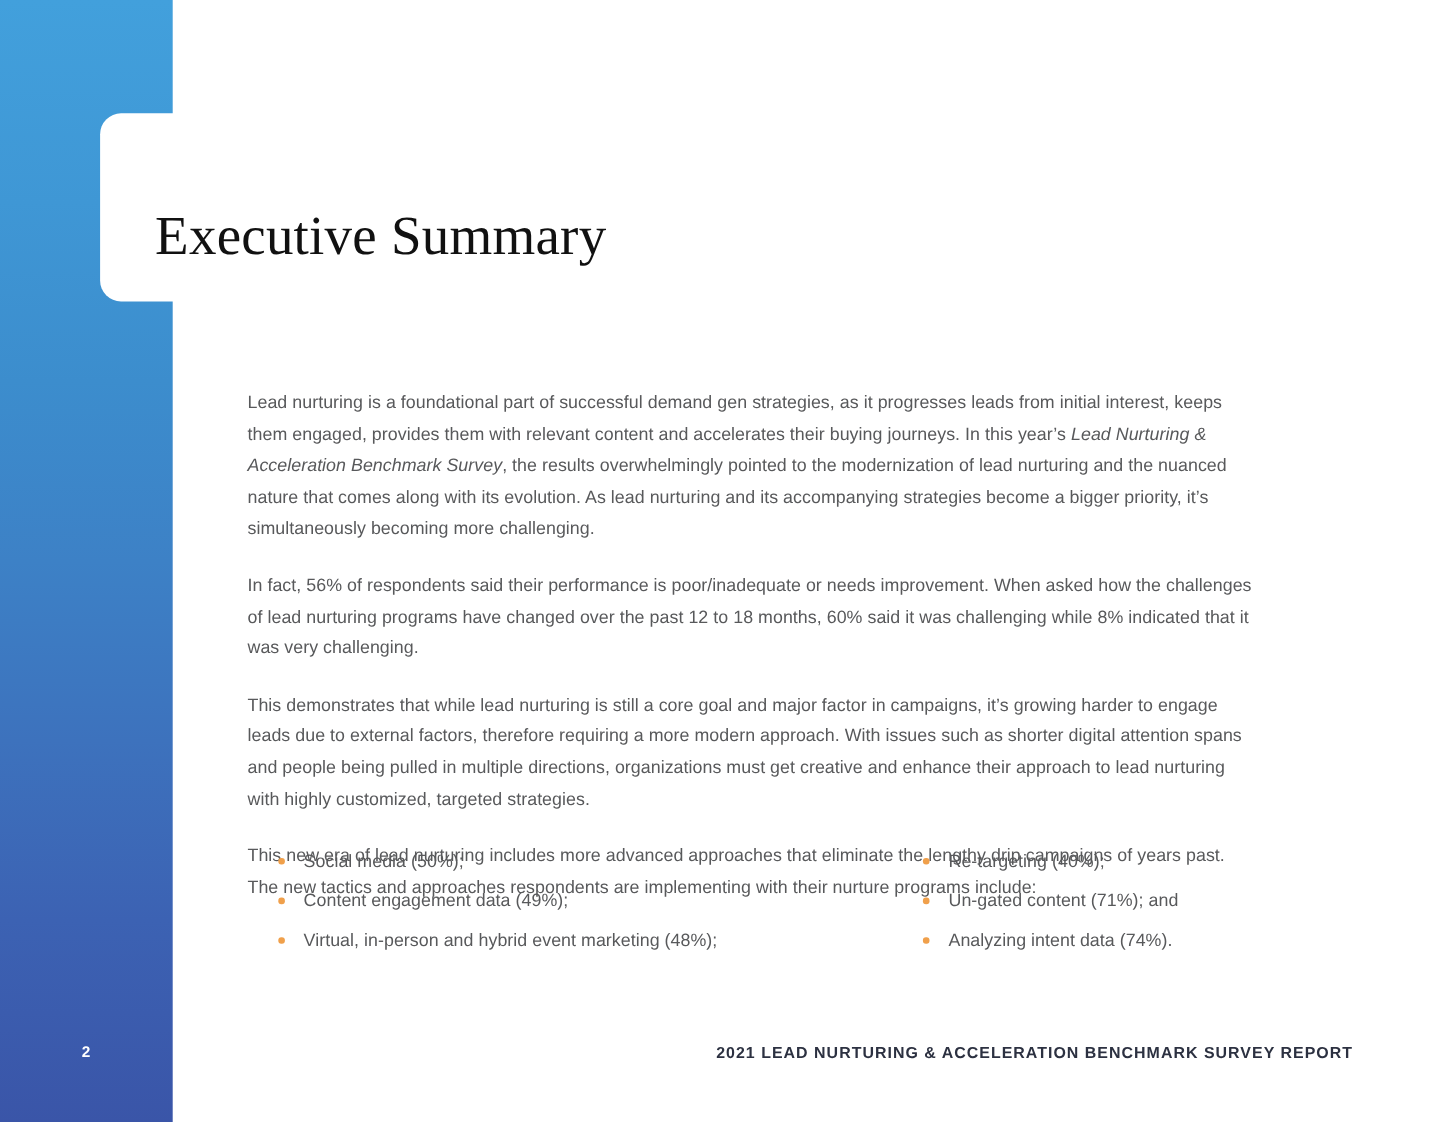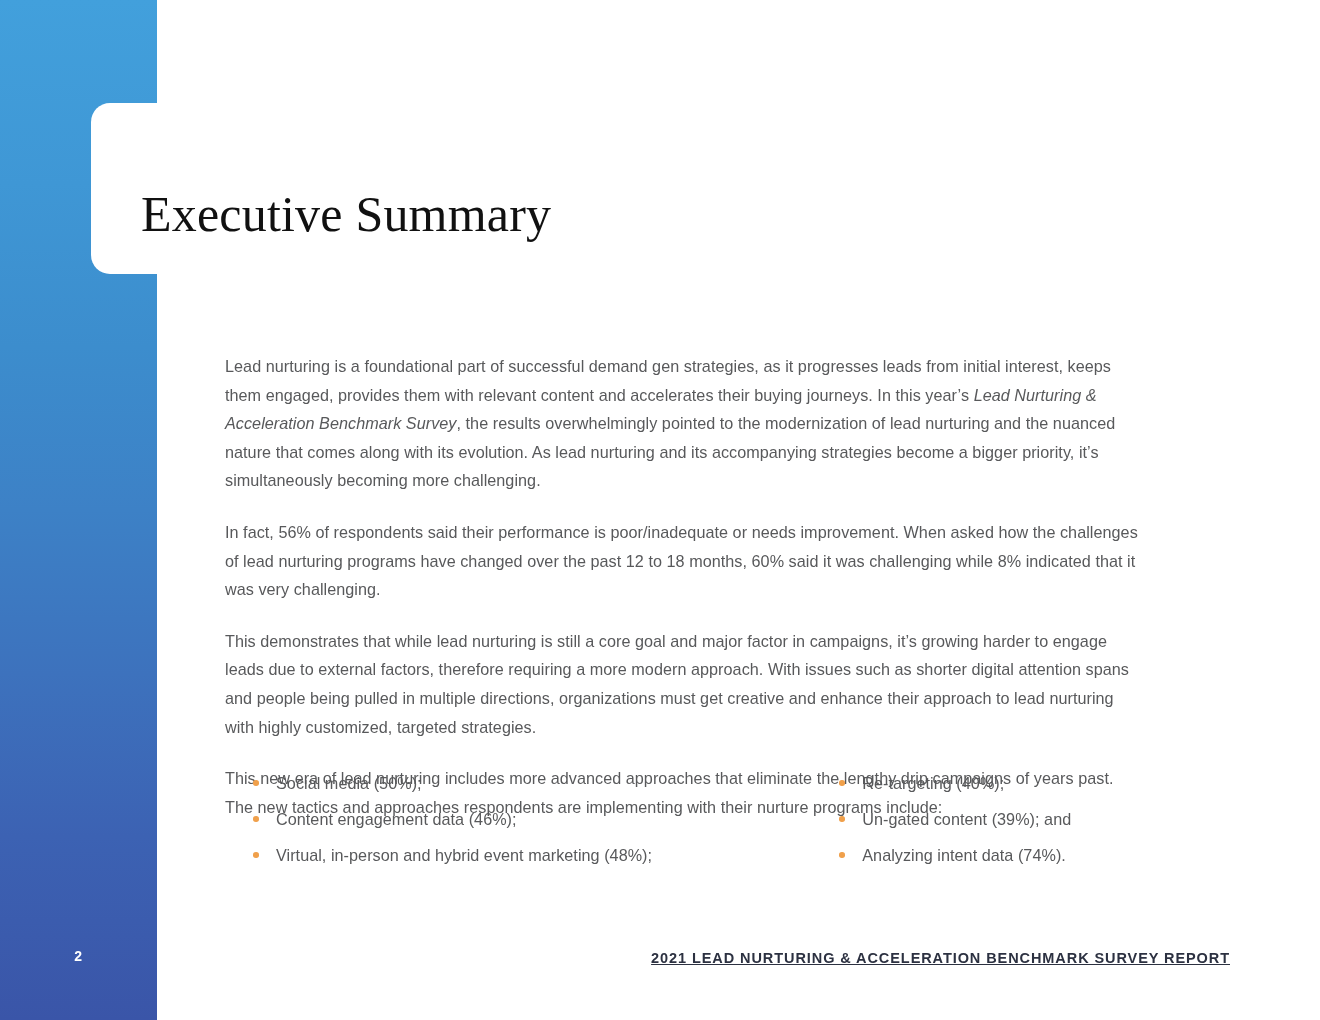--- a/index.html
+++ b/index.html
@@ -137,21 +137,20 @@
   }
   .footer-title {
     position: absolute;
     right: 90px;
     top: 950px;
     font-size: 14.5px;
     font-weight: bold;
     color: #2c3141;
     letter-spacing: 0.92px;
     white-space: nowrap;
-    text-decoration: underline;
   }
 </style>
 </head>
 <body>
 
 <div class="page">
 
   <div class="sidebar"></div>
 
   <div class="title-card"></div>
@@ -172,36 +171,36 @@
 
   <div class="bullets">
 
     <div class="bullet-col col-left">
       <div class="bullet-item">
         <span class="bullet-dot"></span>
         <span>Social media (50%);</span>
       </div>
       <div class="bullet-item">
         <span class="bullet-dot"></span>
-        <span>Content engagement data (46%);</span>
+        <span>Content engagement data (49%);</span>
       </div>
       <div class="bullet-item">
         <span class="bullet-dot"></span>
         <span>Virtual, in-person and hybrid event marketing (48%);</span>
       </div>
     </div>
 
     <div class="bullet-col col-right">
       <div class="bullet-item">
         <span class="bullet-dot"></span>
         <span>Re-targeting (40%);</span>
       </div>
       <div class="bullet-item">
         <span class="bullet-dot"></span>
-        <span>Un-gated content (39%); and</span>
+        <span>Un-gated content (71%); and</span>
       </div>
       <div class="bullet-item">
         <span class="bullet-dot"></span>
         <span>Analyzing intent data (74%).</span>
       </div>
     </div>
 
   </div>
 
   <div class="page-number">2</div>

